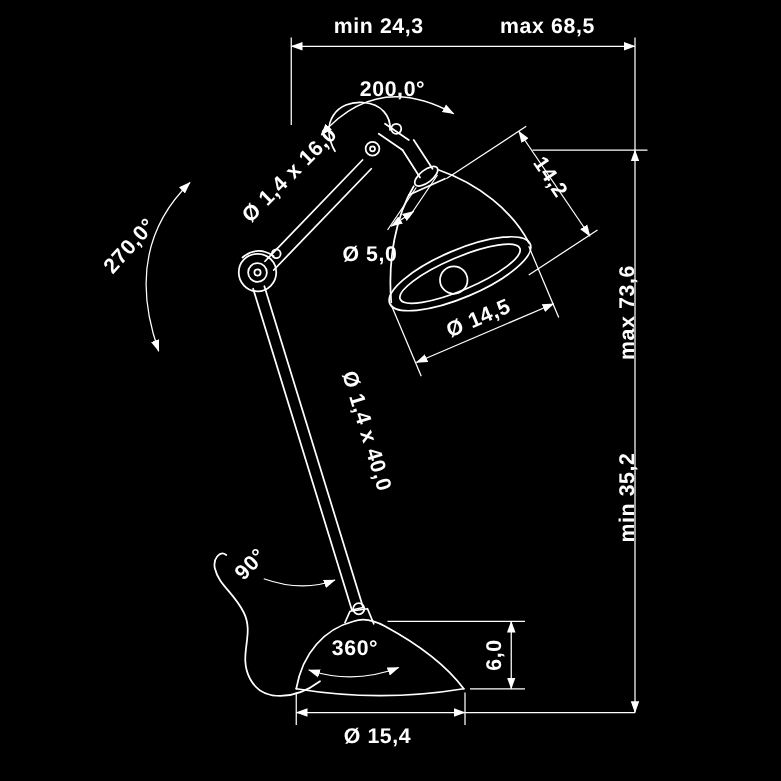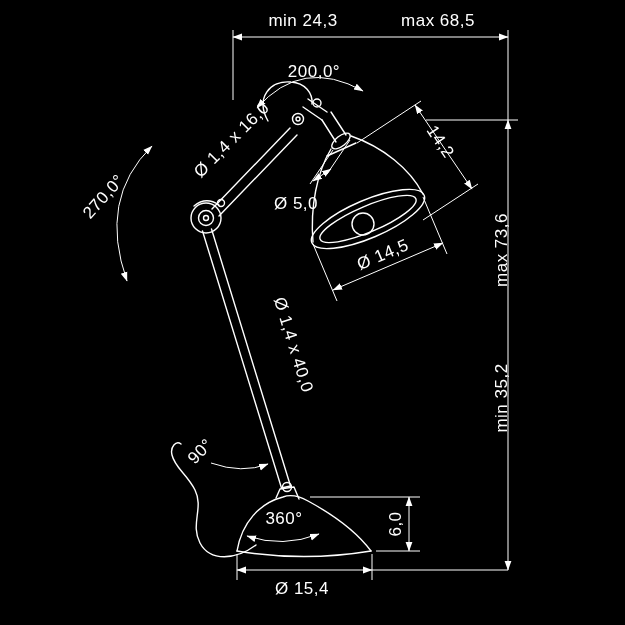--- a/index.html
+++ b/index.html
@@ -8,20 +8,21 @@
     width: 625px;
     height: 625px;
     background: #000000;
     overflow: hidden;
   }
   #stage {
     position: relative;
     width: 625px;
     height: 625px;
     background: #000000;
+    font-weight: bold;
   }
   svg {
     display: block;
   }
   text {
     font-family: "Liberation Sans", "DejaVu Sans", sans-serif;
     font-size: 17px;
     fill: #ffffff;
     letter-spacing: 0.5px;
   }

